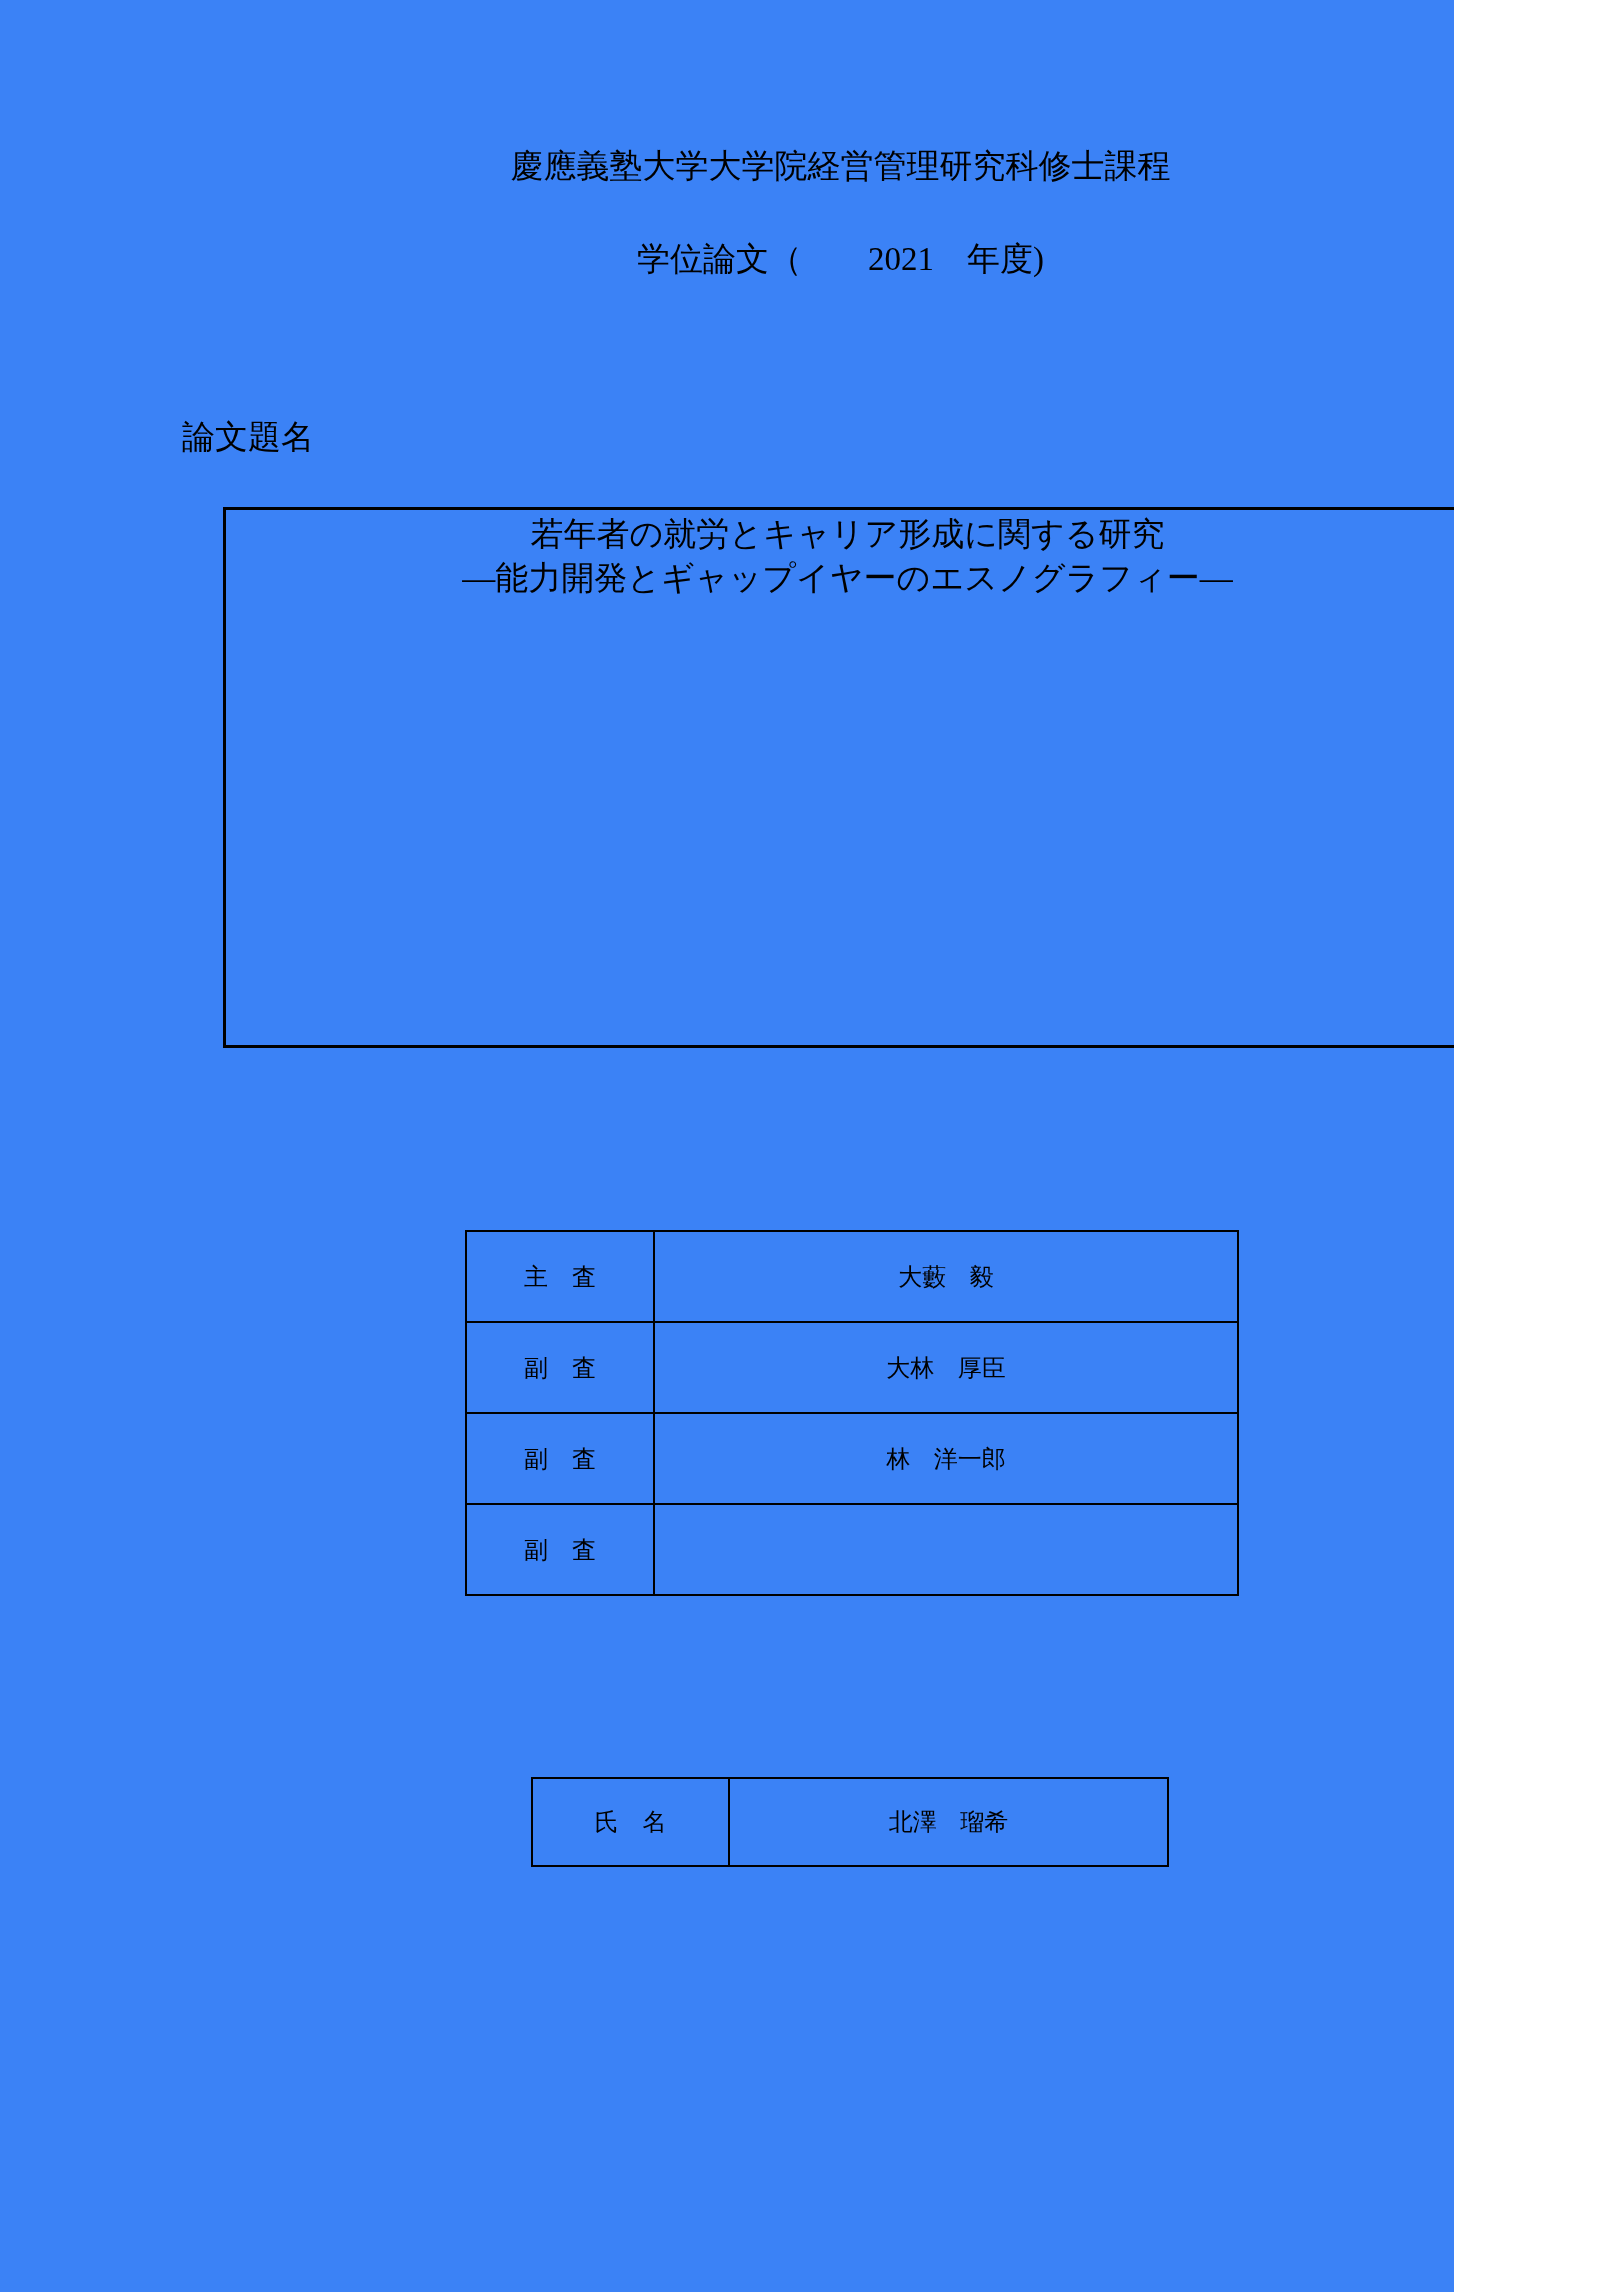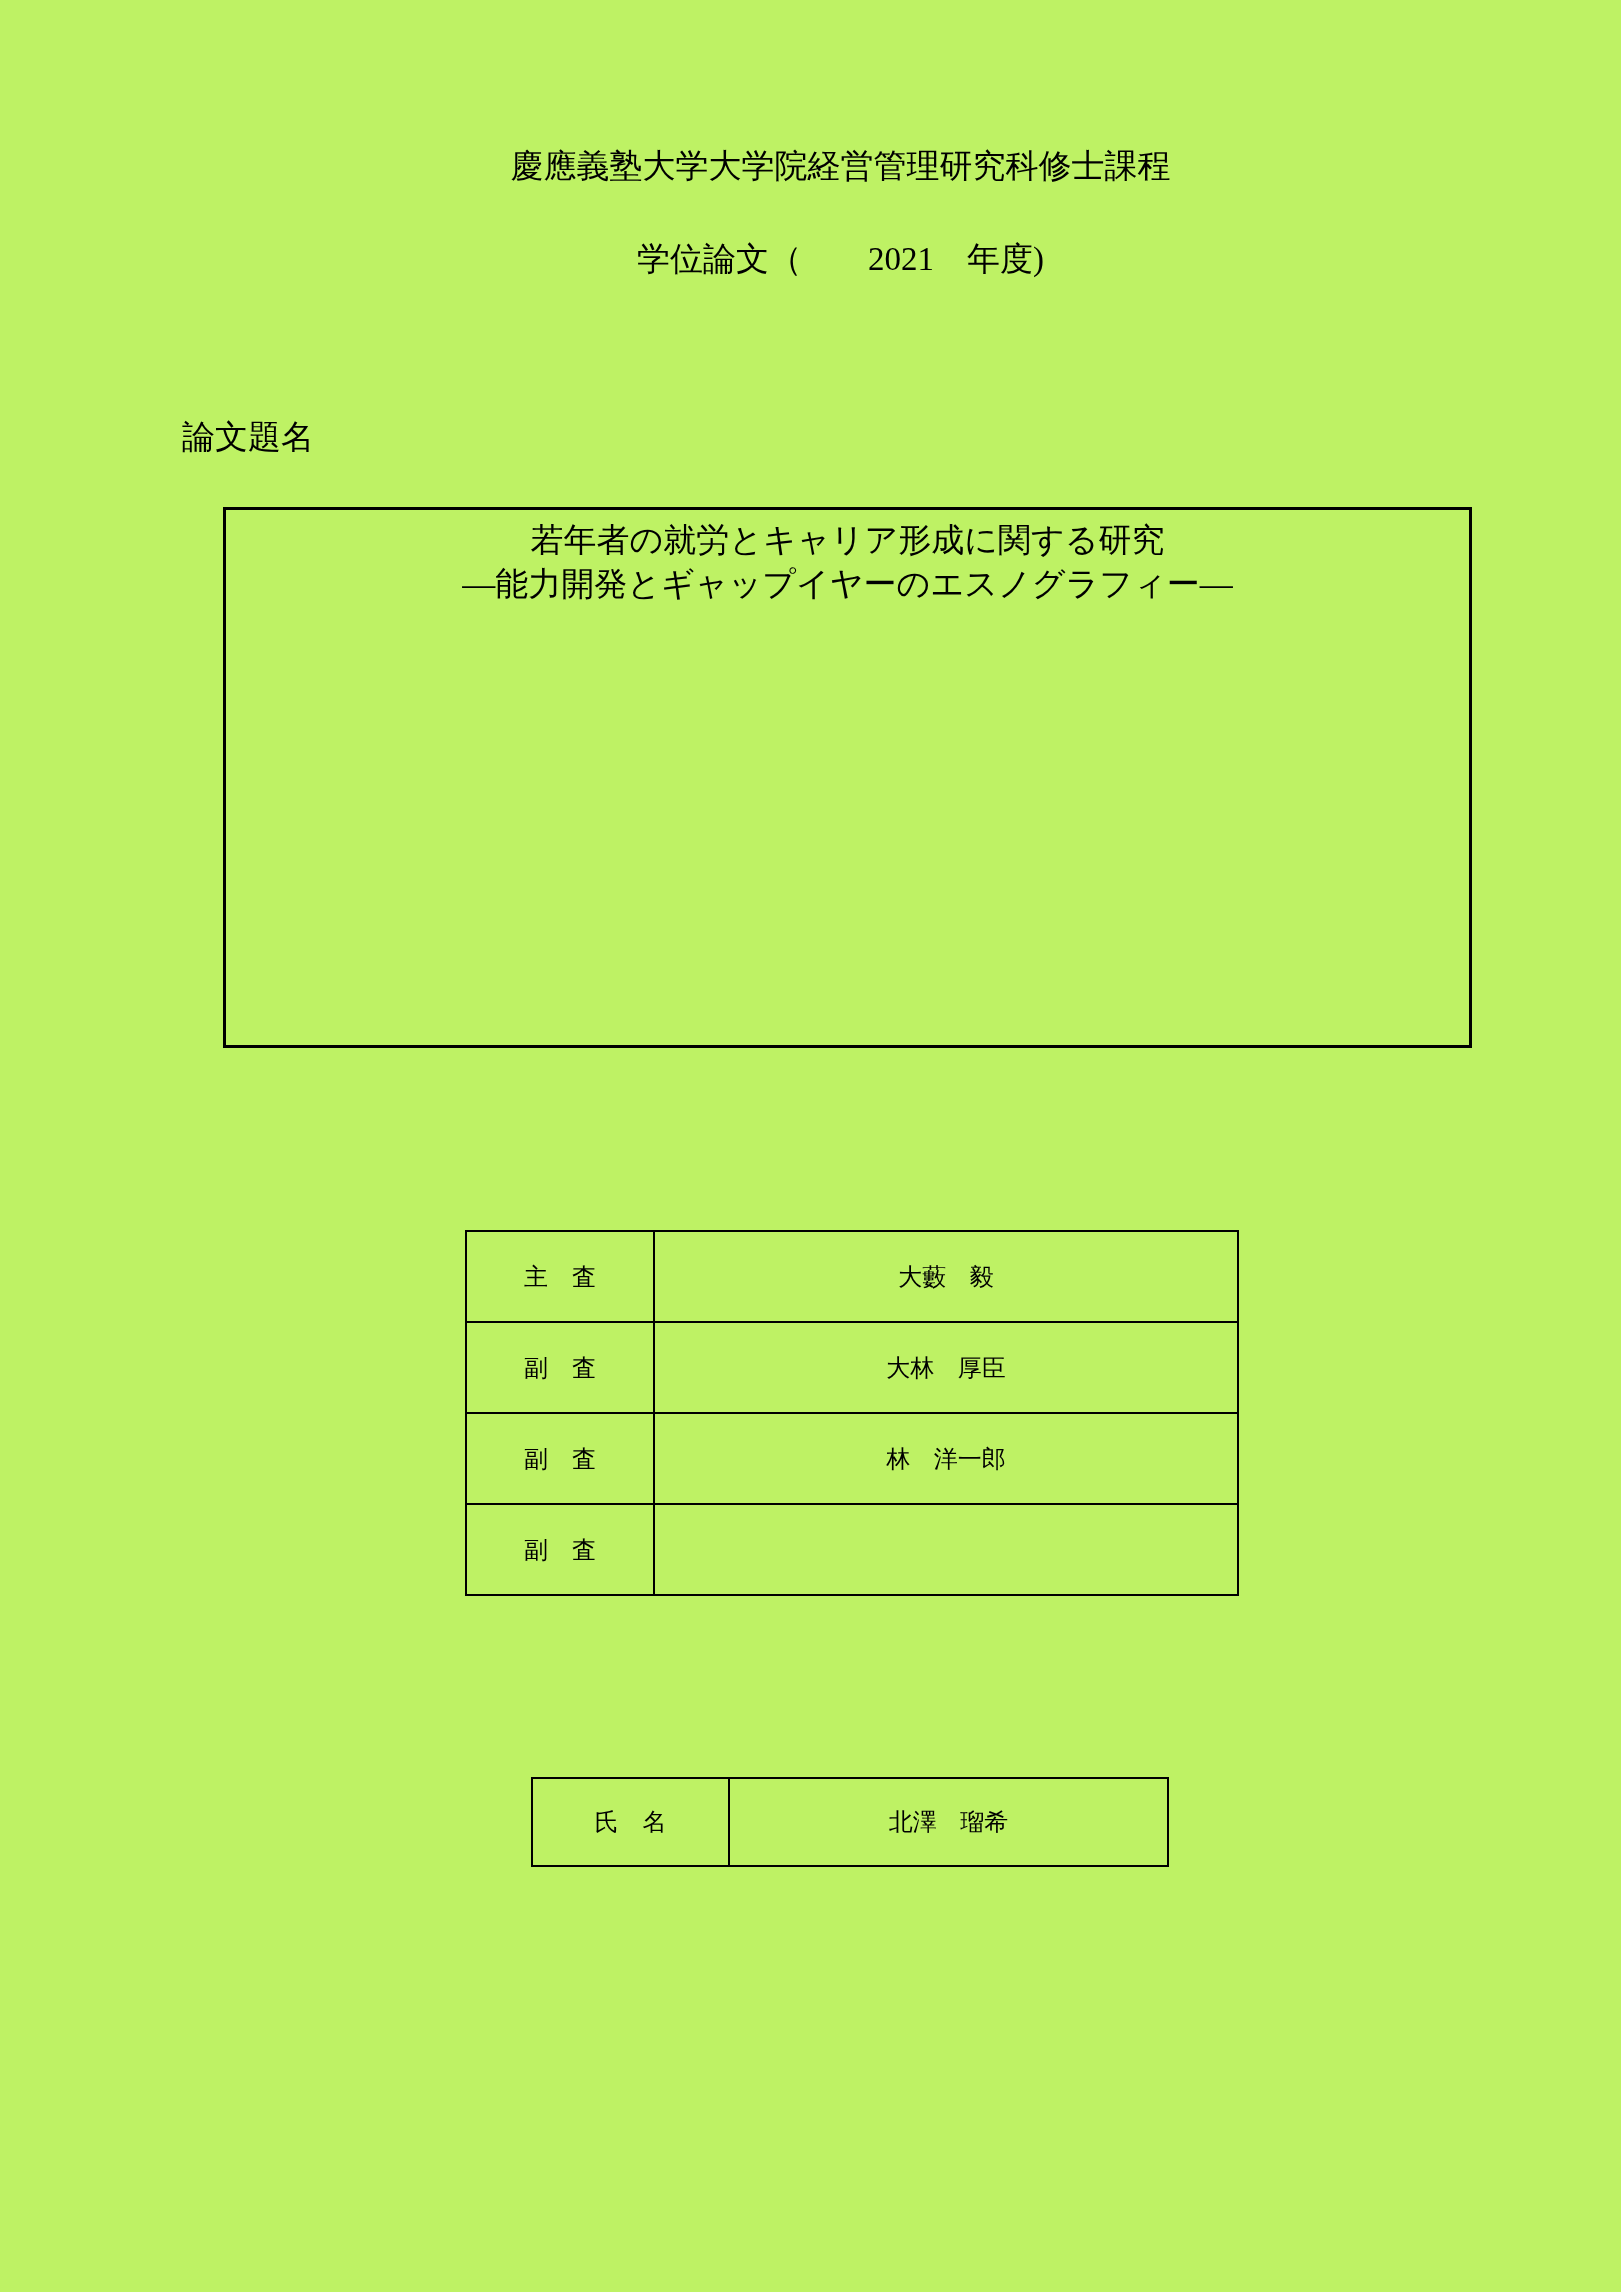--- a/index.html
+++ b/index.html
@@ -2,23 +2,23 @@
 <html><head>
 <meta charset="utf-8">
 <style>
   html, body {
     margin: 0;
     padding: 0;
     background: #ffffff;
   }
   .page {
     position: relative;
-    width: 1621px;
+    width: 1454px;
     height: 2293px;
-    background: #bef264;
+    background: #3b82f6;
     color: #000000;
     font-family: "Liberation Serif", "DejaVu Serif", serif;
     font-size: 33px;
     overflow: hidden;
   }
   
   .center-line {
     position: absolute;
     left: 30px;
     width: 1621px;
@@ -39,21 +39,21 @@
 
   .title-box {
     position: absolute;
     left: 223px;
     top: 507px;
     width: 1249px;
     height: 541px;
     border: 3.9px solid #000000;
     box-sizing: border-box;
     text-align: center;
-    padding-top: 8px;
+    padding-top: 2px;
   }
   .title-box .title-line {
     line-height: 44px;
     white-space: pre;
   }
 
   table.grid {
     position: absolute;
     border-collapse: collapse;
     table-layout: fixed;

